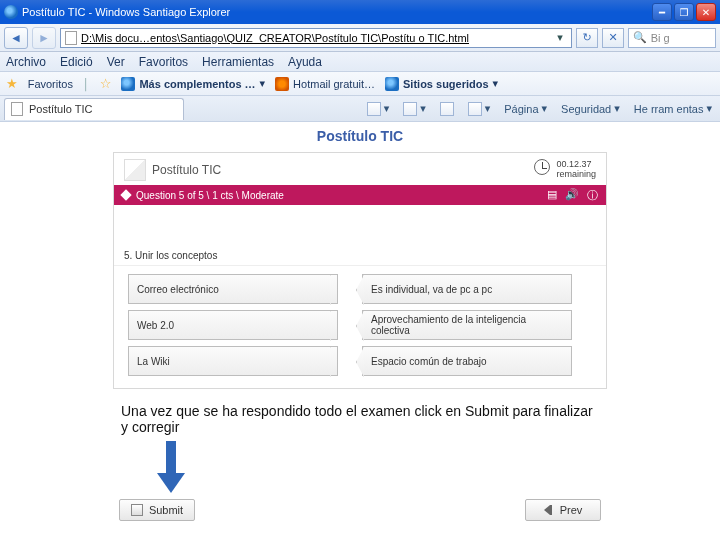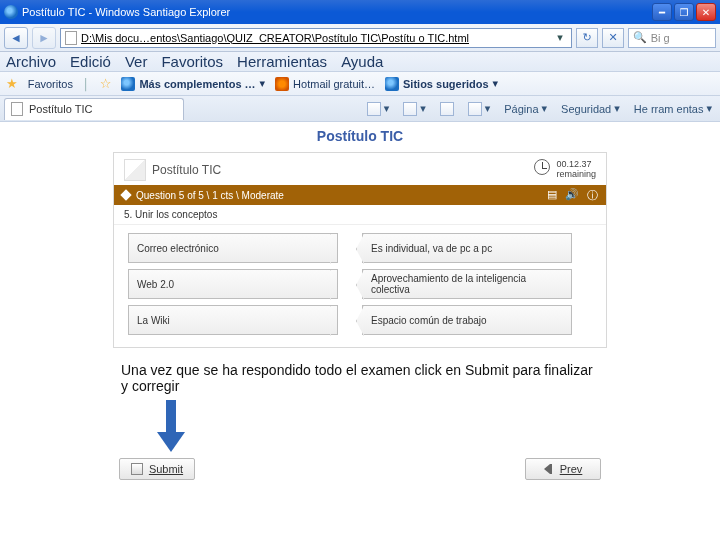--- a/index.html
+++ b/index.html
@@ -18,21 +18,21 @@
   .navbtn { width: 24px; height: 22px; border: 1px solid #9fb5d6; border-radius: 3px; background: linear-gradient(#fdfefe,#e4ecf6); display: flex; align-items: center; justify-content: center; color: #3b6eb9; font-size: 12px; }
   .addrbox { flex: 1; height: 20px; border: 1px solid #7a98c4; background: #fff; display: flex; align-items: center; padding: 0 4px; gap: 4px; }
   .addrbox .doc-ico { width: 12px; height: 14px; background: #fff; border: 1px solid #a0a0a0; position: relative; }
   .addrbox input { border: none; outline: none; flex: 1; font-size: 11px; text-decoration: underline; }
   .addr-dd { width: 14px; height: 20px; display: flex; align-items: center; justify-content: center; color: #355; }
   .smallbtn { width: 22px; height: 20px; border: 1px solid #9fb5d6; background: linear-gradient(#fdfefe,#e4ecf6); display: flex; align-items: center; justify-content: center; color: #3b6eb9; font-size: 11px; }
   .searchbox { width: 88px; height: 20px; border: 1px solid #9fb5d6; background: #fff; display: flex; align-items: center; padding: 0 4px; gap: 4px; color: #888; }
   .searchbox .mag { color: #555; font-size: 11px; }
 
   
-  .menubar { height: 20px; background: linear-gradient(#eef3fb,#e3ebf6); border-bottom: 1px solid #c6d2e4; display: flex; align-items: center; padding: 0 6px; gap: 14px; color: #1f3a63; font-size: 15px; }
+  .menubar { height: 20px; background: linear-gradient(#eef3fb,#e3ebf6); border-bottom: 1px solid #c6d2e4; display: flex; align-items: center; padding: 0 6px; gap: 14px; color: #1f3a63; font-size: 12px; }
 
   
   .favbar { height: 24px; background: linear-gradient(#f6f9fd,#e9eff8); border-bottom: 1px solid #c6d2e4; display: flex; align-items: center; padding: 0 6px; gap: 10px; color: #1f3a63; font-size: 11px; }
   .favbar .star { color: #f6b73c; font-size: 13px; }
   .favbar .item { display: flex; align-items: center; gap: 4px; }
   .favbar .sep { color: #8aa; }
   .favbar .ico { width: 14px; height: 14px; border-radius: 2px; }
   .ico-hot { background: radial-gradient(circle at 50% 50%, #ff8a00 30%, #d35400 70%); border-radius: 50%; }
   .ico-ie { background: radial-gradient(circle at 40% 40%, #7cc6ff 20%, #1b6ec2 60%); border-radius: 50%; }
 
@@ -50,40 +50,40 @@
 
   .quizbox { border: 1px solid #d8d8d8; background: #fff; width: 494px; margin: 0 auto; }
   .qz-head { display: flex; justify-content: space-between; align-items: flex-start; padding: 6px 10px 4px; }
   .qz-head .left { font-size: 12px; color: #555; display: flex; align-items: center; gap: 6px; }
   .fold { width: 22px; height: 22px; border: 1px solid #ddd; background: linear-gradient(135deg,#fff 50%,#eee 50%); }
   .qz-head .timer { font-size: 9px; color: #444; display: flex; gap: 6px; align-items: flex-start; }
   .clock { width: 16px; height: 16px; border: 1px solid #666; border-radius: 50%; position: relative; }
   .clock::before { content: ""; position: absolute; width: 1px; height: 6px; background: #444; left: 7px; top: 2px; }
   .clock::after { content: ""; position: absolute; width: 5px; height: 1px; background: #444; left: 7px; top: 8px; }
 
-  .qz-orange { background: #a16207; color: #fff; height: 20px; display: flex; align-items: center; justify-content: space-between; padding: 0 8px; font-size: 10px; }
+  .qz-orange { background: #be185d; color: #fff; height: 20px; display: flex; align-items: center; justify-content: space-between; padding: 0 8px; font-size: 10px; }
   .qz-orange .left { display: flex; align-items: center; gap: 6px; }
   .qz-orange .icons { display: flex; gap: 8px; font-size: 11px; }
   .diamond { width: 8px; height: 8px; background: #fff; transform: rotate(45deg); }
 
-  .qz-sub { padding: 4px 10px; font-size: 10px; color: #333; border-bottom: 1px solid #eee; }
+  .qz-sub { padding: 4px 10px; font-size: 10px; color: #333; border-bottom: 1px solid #eee; margin-top: 41px; }
 
   .match-grid { display: grid; grid-template-columns: 210px 24px 210px; gap: 6px 0; padding: 8px 14px 12px; align-items: stretch; }
   .mcell { height: 30px; background: linear-gradient(#fbfbfb,#eeeeee); border: 1px solid #bdbdbd; display: flex; align-items: center; padding: 0 8px; font-size: 10px; color: #333; position: relative; }
   .mcell.left::after { content: ""; position: absolute; right: -1px; top: 0; width: 7px; height: 100%; background: inherit; border: 1px solid #bdbdbd; border-left: none; clip-path: polygon(0 0, 100% 50%, 0 100%); }
   .mcell.right::before { content: ""; position: absolute; left: -7px; top: 0; width: 7px; height: 100%; background: inherit; border: 1px solid #bdbdbd; border-right: none; clip-path: polygon(100% 0, 100% 100%, 0 50%); }
   .gap { }
 
   .instr { width: 494px; margin: 14px auto 0; font-size: 14px; color: #111; padding: 0 8px; }
 
   .arrow-down { width: 494px; margin: 6px auto 0; padding-left: 44px; }
   .arrow-down svg { display: block; }
 
   .navfoot { width: 494px; margin: 6px auto 0; display: flex; justify-content: space-between; padding: 0 6px 10px; }
-  .navbtn2 { height: 22px; min-width: 76px; background: linear-gradient(#fdfdfd,#e7e7e7); border: 1px solid #b8b8b8; display: flex; align-items: center; justify-content: center; gap: 6px; font-size: 11px; color: #333; padding: 0 8px; border-radius: 2px; text-decoration: underline; }
+  .navbtn2 { height: 22px; min-width: 76px; background: linear-gradient(#fdfdfd,#e7e7e7); border: 1px solid #b8b8b8; display: flex; align-items: center; justify-content: center; gap: 6px; font-size: 11px; color: #333; padding: 0 8px; border-radius: 2px; }
   .navbtn2 .ico-sq { width: 12px; height: 12px; border: 1px solid #888; background: linear-gradient(#fff,#ddd); display:inline-block; }
   .navbtn2 .ico-prev { width: 10px; height: 10px; display:inline-block; position: relative; }
   .navbtn2 .ico-prev::before { content:""; position:absolute; left:0; top:0; border-top:5px solid transparent; border-bottom:5px solid transparent; border-right:6px solid #666; }
   .navbtn2 .ico-prev::after { content:""; position:absolute; left:6px; top:0; width:2px; height:10px; background:#666; }
 </style>
 </head>
 <body>
 
 <div class="titlebar">
   <div class="icon-ie"></div>

